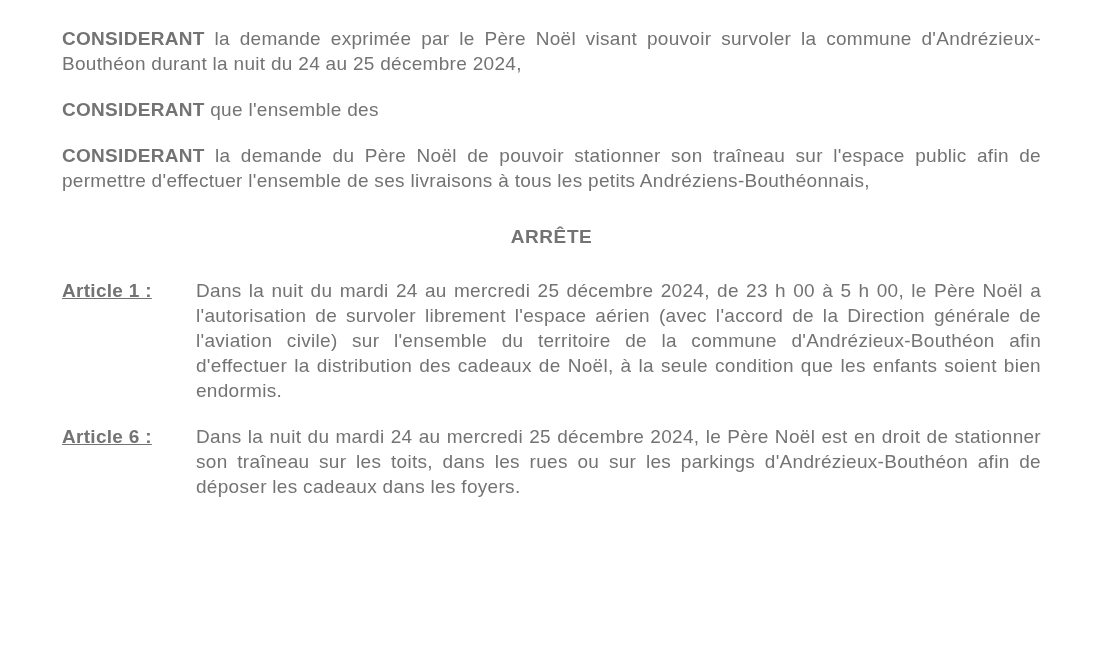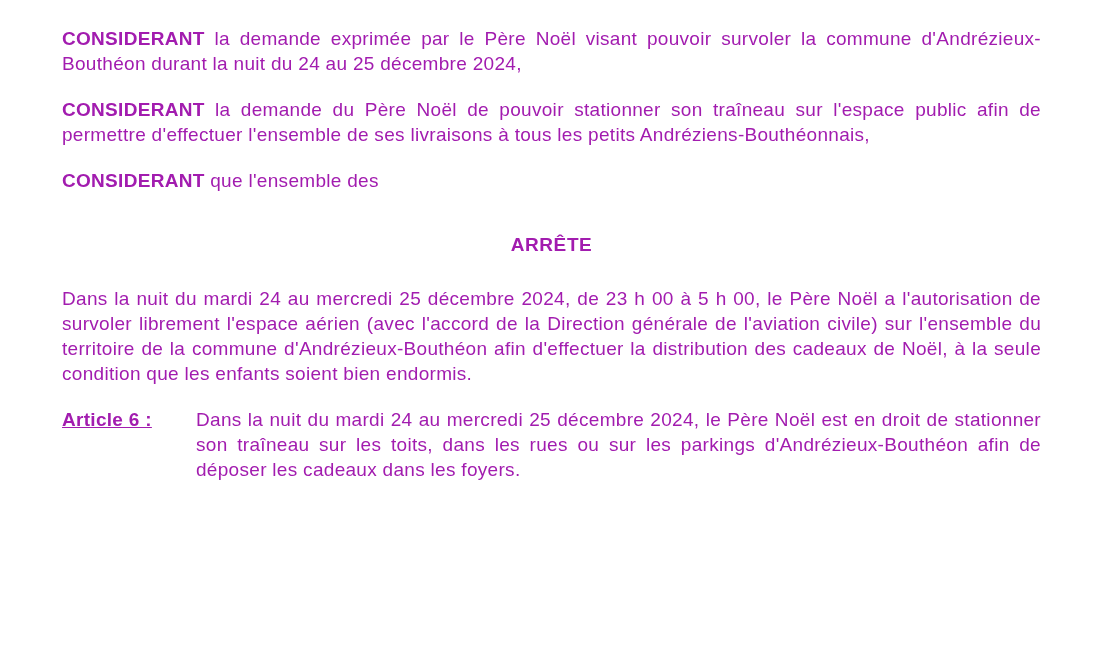--- a/index.html
+++ b/index.html
@@ -11,32 +11,32 @@
     position: relative;
     width: 1100px;
     height: 512px;
     box-sizing: border-box;
     background: #ffffff;
     padding: 26px 59px 0 62px;
     font-family: "Liberation Sans", sans-serif;
     font-size: 19px;
     line-height: 25px;
     letter-spacing: 0.3px;
-    color: #a21caf;
+    color: #737373;
     overflow: hidden;
   }
   .para {
     margin: 0 0 21px 0;
     text-align: justify;
   }
   .para .kw {
     font-weight: 700;
   }
   .heading {
-    margin: 39px 0 29px 0;
+    margin: 31px 0 29px 0;
     text-align: center;
     font-size: 19px;
     font-weight: 700;
     letter-spacing: 0.6px;
   }
   .article {
     display: flex;
     align-items: flex-start;
   }
   .article-label-col {
@@ -56,27 +56,30 @@
     margin-bottom: 21px;
   }
 </style>
 </head>
 <body>
 
 <div class="page">
 
   <p class="para"><span class="kw">CONSIDERANT</span> <span>la demande exprimée par le Père Noël visant pouvoir survoler la commune d'Andrézieux-Bouthéon durant la nuit du 24 au 25 décembre 2024,</span></p>
 
+  <p class="para"><span class="kw">CONSIDERANT</span> <span>que l'ensemble des</span></p>
+
   <p class="para"><span class="kw">CONSIDERANT</span> <span>la demande du Père Noël de pouvoir stationner son traîneau sur l'espace public afin de permettre d'effectuer l'ensemble de ses livraisons à tous les petits Andréziens-Bouthéonnais,</span></p>
-
-  <p class="para"><span class="kw">CONSIDERANT</span> <span>que l'ensemble des</span></p>
 
   <div class="heading">ARRÊTE</div>
 
   <div class="article">
+    <div class="article-label-col">
+      <span class="article-label">Article 1 :</span>
+    </div>
     <div class="article-body">
       <p class="para">Dans la nuit du mardi 24 au mercredi 25 décembre 2024, de 23 h 00 à 5 h 00, le Père Noël a l'autorisation de survoler librement l'espace aérien (avec l'accord de la Direction générale de l'aviation civile) sur l'ensemble du territoire de la commune d'Andrézieux-Bouthéon afin d'effectuer la distribution des cadeaux de Noël, à la seule condition que les enfants soient bien endormis.</p>
     </div>
   </div>
 
   <div class="article">
     <div class="article-label-col">
       <span class="article-label">Article 6 :</span>
     </div>
     <div class="article-body">

